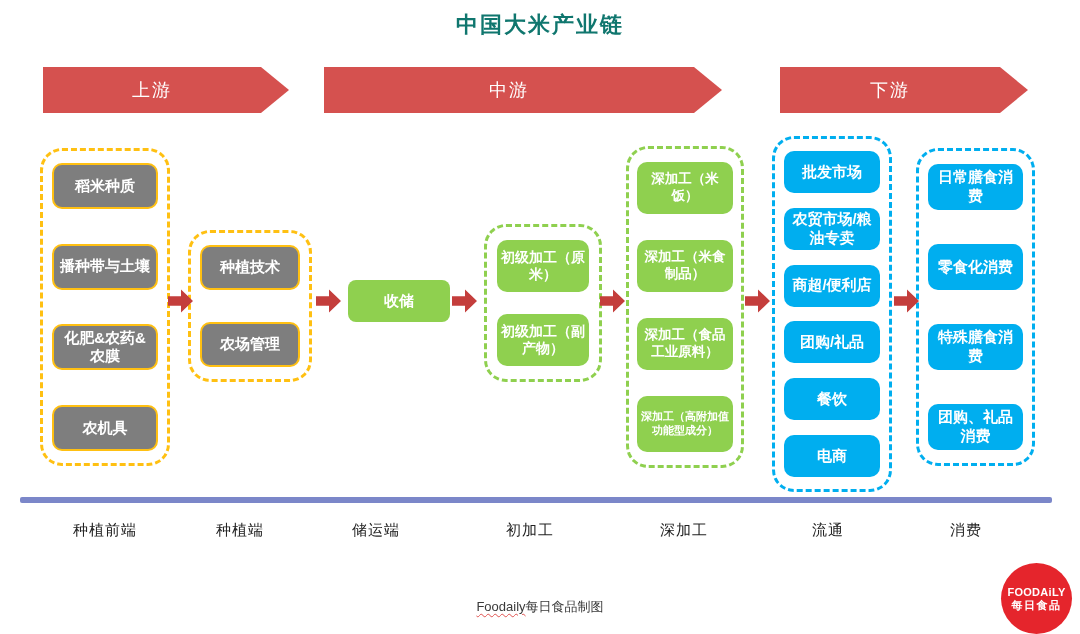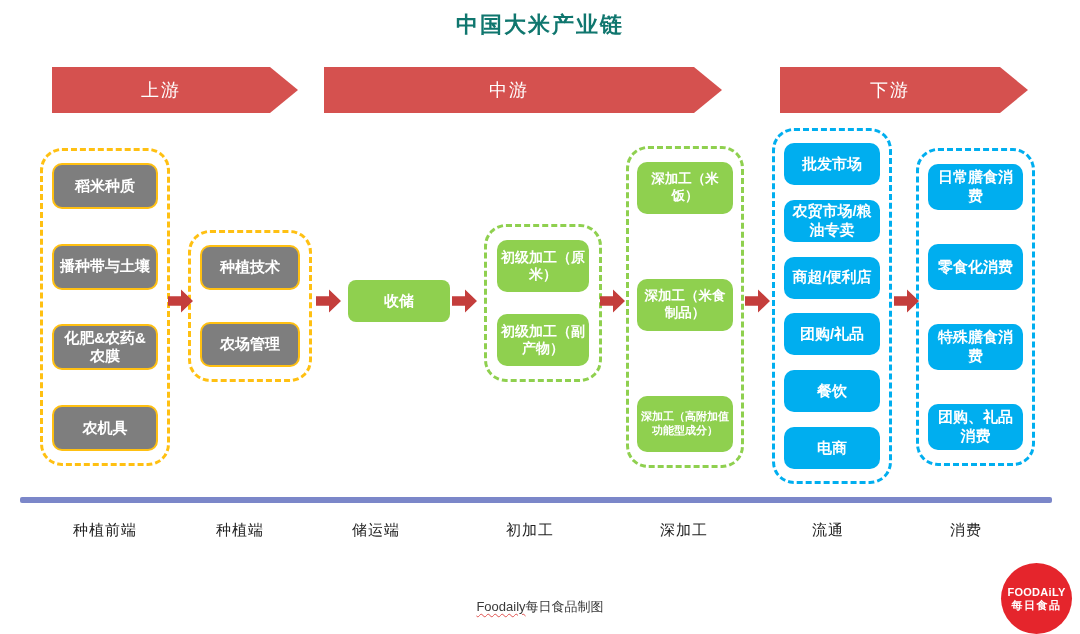--- a/index.html
+++ b/index.html
@@ -12,39 +12,39 @@
     font-size:22px;font-weight:600;color:#0f766e;letter-spacing:2px;
   }
   
   .banner{
     position:absolute;top:67px;height:46px;background:var(--stage-red);
     clip-path:polygon(0 0, calc(100% - 28px) 0, 100% 50%, calc(100% - 28px) 100%, 0 100%);
     display:flex;align-items:center;justify-content:center;
     padding-right:28px;box-sizing:border-box;
     color:#fff;font-size:18px;letter-spacing:2px;
   }
-  .banner-up{left:52px;width:246px;}
+  .banner-up{left:43px;width:246px;}
   .banner-mid{left:324px;width:398px;}
   .banner-down{left:780px;width:248px;}
 
   
   .group{
     position:absolute;box-sizing:border-box;border-radius:22px;
     border:3px dashed #999;display:flex;flex-direction:column;
     justify-content:space-between;
   }
   .g-yellow{border-color:var(--yellow);}
   .g-green{border-color:var(--green);gap:12px;}
   .g-blue{border-color:var(--blue);}
 
   .grp-pre{left:40px;top:148px;width:130px;height:318px;padding:12px 9px;}
   .grp-plant{left:188px;top:230px;width:124px;height:152px;padding:12px 9px;gap:24px;}
   .grp-primary{left:484px;top:224px;width:118px;height:158px;padding:13px 10px;}
   .grp-deep{left:626px;top:146px;width:118px;height:322px;padding:13px 8px;}
-  .grp-dist{left:772px;top:128px;width:120px;height:356px;padding:12px 9px;}
+  .grp-dist{left:772px;top:136px;width:120px;height:356px;padding:12px 9px;}
   .grp-cons{left:916px;top:148px;width:119px;height:318px;padding:13px 9px;}
 
   
   .node{
     box-sizing:border-box;border-radius:10px;display:flex;align-items:center;
     justify-content:center;text-align:center;color:#fff;font-weight:bold;
     line-height:1.25;padding:2px 4px;
   }
   .n-gray{background:var(--gray);border:2px solid var(--yellow);font-size:15px;}
   .n-green{background:var(--green);font-size:14px;}
@@ -131,20 +131,21 @@
   <div class="node n-green storage-node">收储</div>
 
   <div class="group g-green grp-primary">
     <div class="node n-green">初级加工（原米）</div>
     <div class="node n-green">初级加工（副产物）</div>
   </div>
 
   <div class="group g-green grp-deep">
     <div class="node n-green">深加工（米饭）</div>
     <div class="node n-green">深加工（米食制品）</div>
+    <div class="node n-green">深加工（食品工业原料）</div>
     <div class="node n-green small">深加工（高附加值功能型成分）</div>
   </div>
 
   <div class="group g-blue grp-dist">
     <div class="node n-blue">批发市场</div>
     <div class="node n-blue">农贸市场/粮油专卖</div>
     <div class="node n-blue">商超/便利店</div>
     <div class="node n-blue">团购/礼品</div>
     <div class="node n-blue">餐饮</div>
     <div class="node n-blue">电商</div>

